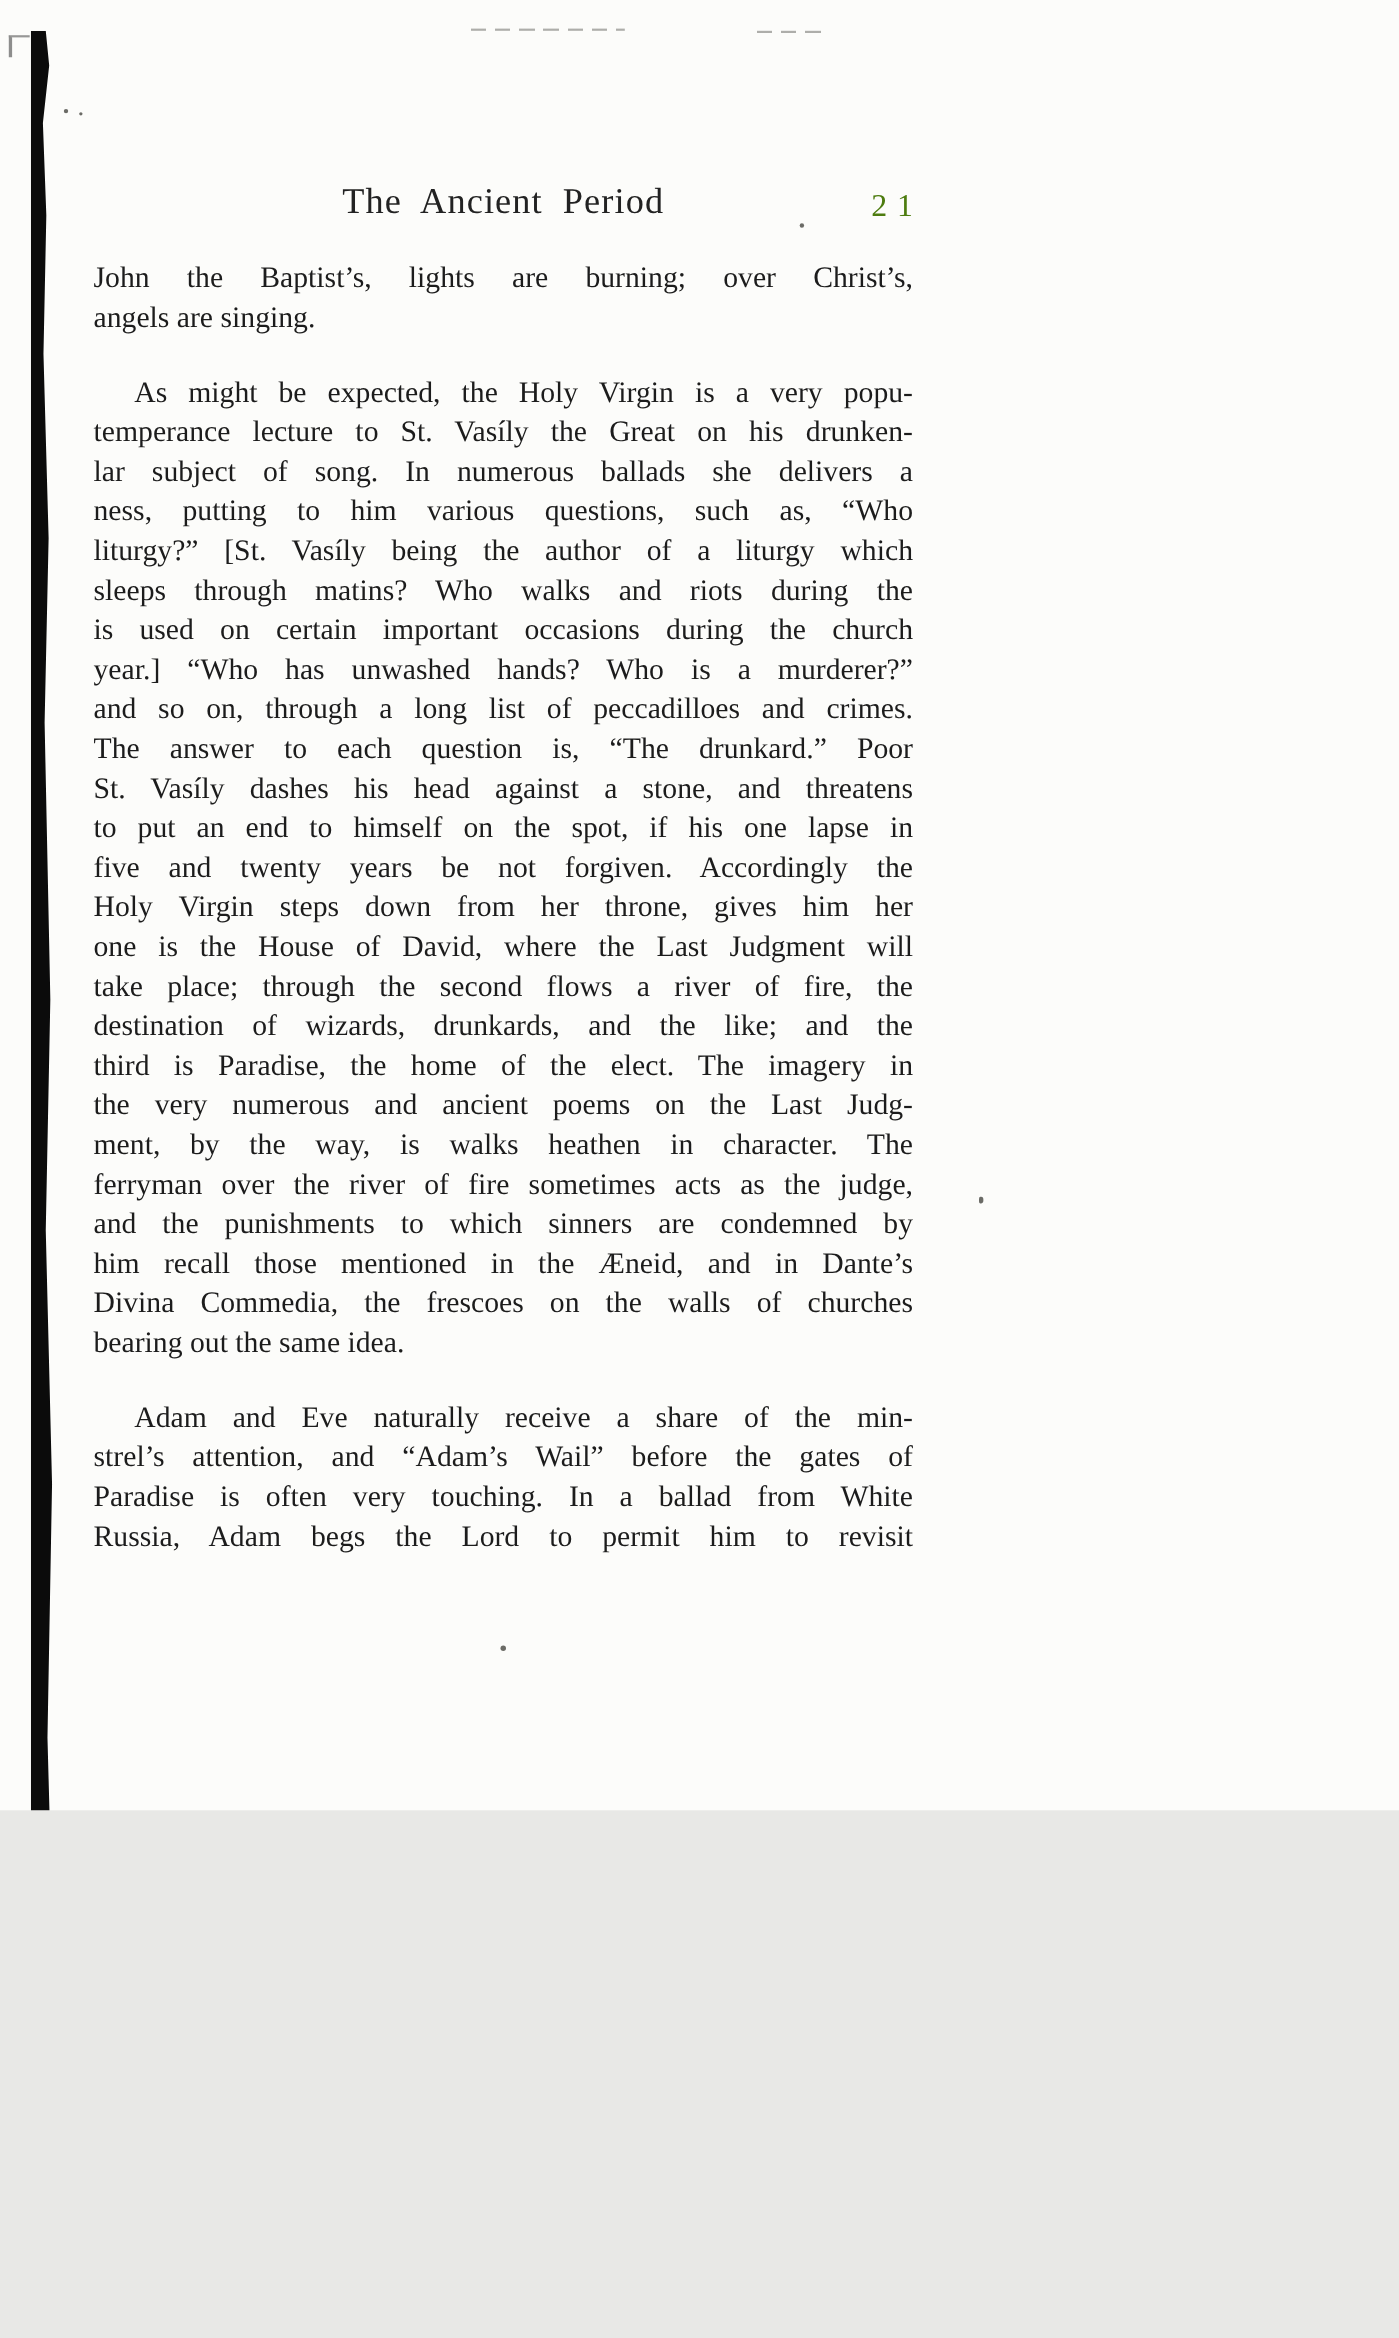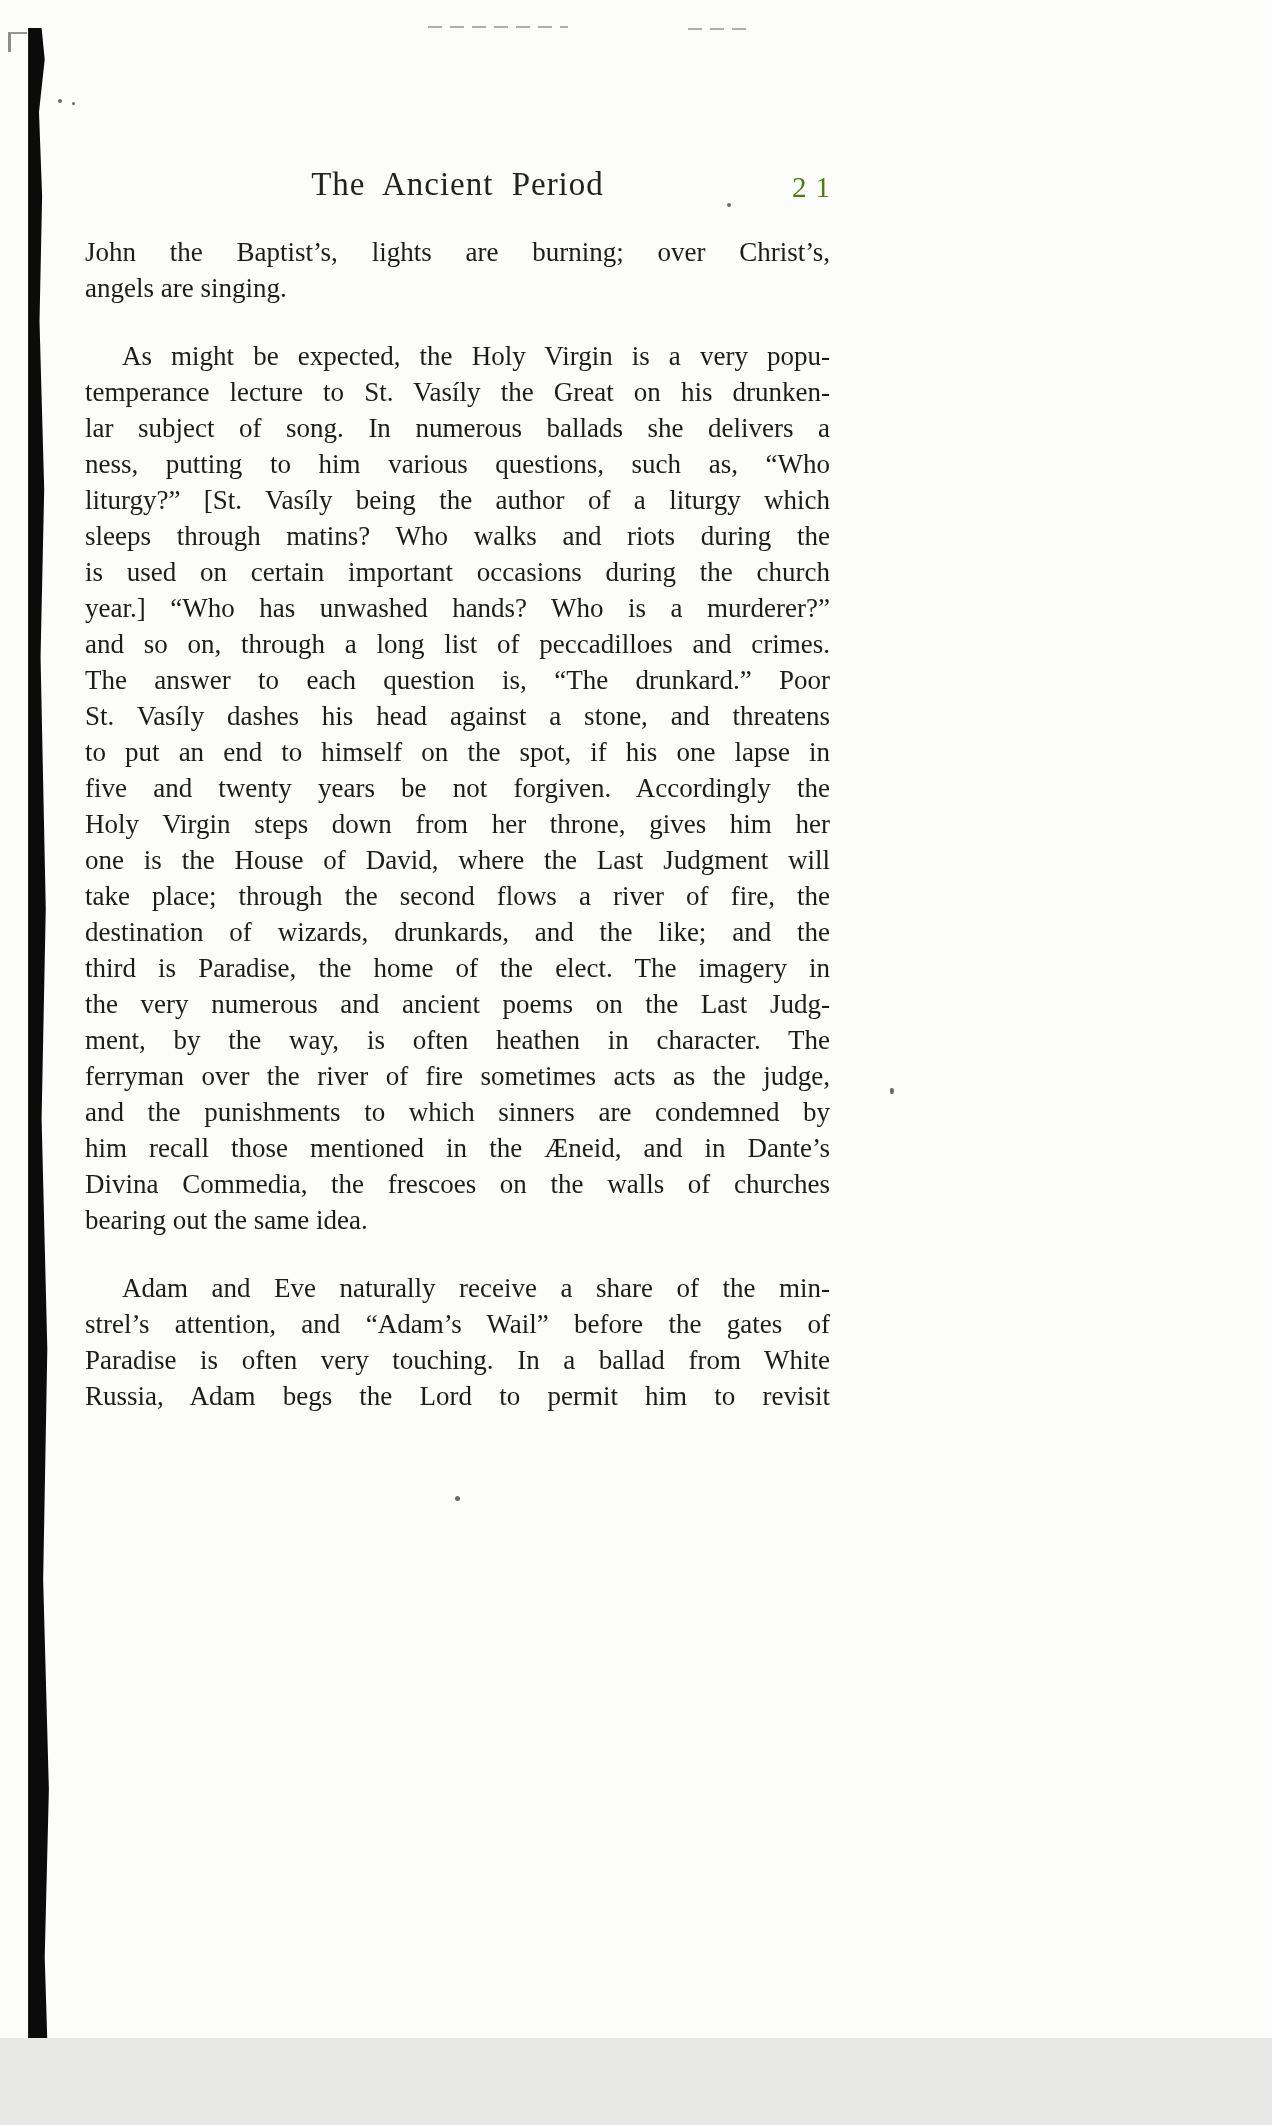--- a/index.html
+++ b/index.html
@@ -1,19 +1,19 @@
 <!DOCTYPE html>
 <html><head>
 <meta charset="utf-8">
 <style>
   html, body { margin: 0; padding: 0; background: #e8e8e6; }
   .page {
     position: relative;
     width: 1272px;
-    height: 2038px;
+    height: 1646px;
     margin: 0 auto;
     background: #fcfcfa;
     overflow: hidden;
     font-family: "Liberation Serif", "DejaVu Serif", serif;
     color: #1c1c1c;
   }
 
   
   .binding {
     position: absolute;
@@ -144,21 +144,21 @@
           <div class="text-line">The answer to each question is, “The drunkard.” Poor</div>
           <div class="text-line">St. Vasíly dashes his head against a stone, and threatens</div>
           <div class="text-line">to put an end to himself on the spot, if his one lapse in</div>
           <div class="text-line">five and twenty years be not forgiven. Accordingly the</div>
           <div class="text-line">Holy Virgin steps down from her throne, gives him her</div>
           <div class="text-line">one is the House of David, where the Last Judgment will</div>
           <div class="text-line">take place; through the second flows a river of fire, the</div>
           <div class="text-line">destination of wizards, drunkards, and the like; and the</div>
           <div class="text-line">third is Paradise, the home of the elect. The imagery in</div>
           <div class="text-line">the very numerous and ancient poems on the Last Judg-</div>
-          <div class="text-line">ment, by the way, is often heathen in character. The</div>
+          <div class="text-line">ment, by the way, is walks heathen in character. The</div>
           <div class="text-line">ferryman over the river of fire sometimes acts as the judge,</div>
           <div class="text-line">and the punishments to which sinners are condemned by</div>
           <div class="text-line">him recall those mentioned in the Æneid, and in Dante’s</div>
           <div class="text-line">Divina Commedia, the frescoes on the walls of churches</div>
           <div class="text-line last-left">bearing out the same idea.</div>
         </div>
         <div class="paragraph">
           <div class="text-line indent">Adam and Eve naturally receive a share of the min-</div>
           <div class="text-line">strel’s attention, and “Adam’s Wail” before the gates of</div>
           <div class="text-line">Paradise is often very touching. In a ballad from White</div>

